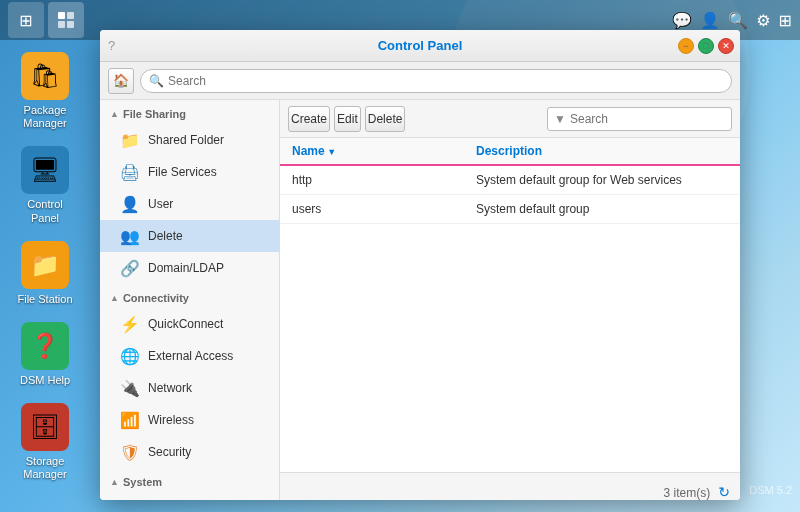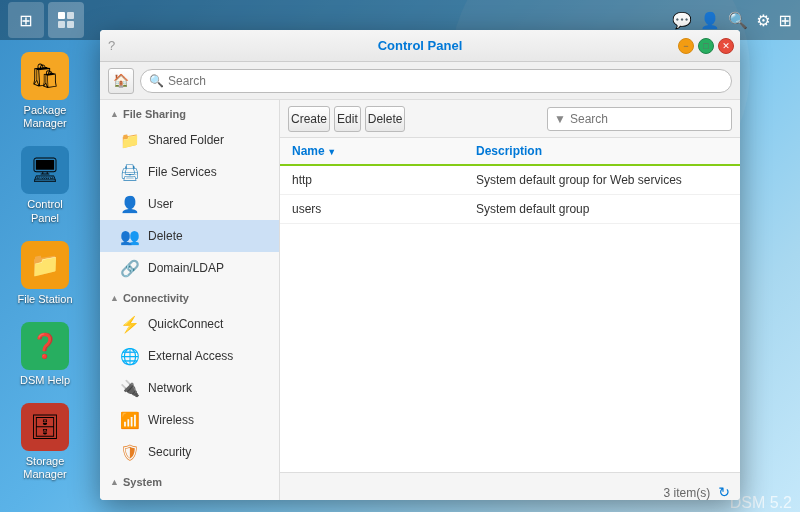--- a/index.html
+++ b/index.html
@@ -78,24 +78,24 @@
       color: white;
       font-size: 11px;
       text-align: center;
       text-shadow: 0 1px 2px rgba(0,0,0,0.7);
       line-height: 1.2;
     }
 
     
     .dsm-version {
       position: absolute;
-      bottom: 0;
+      bottom: 16px;
       right: 8px;
       color: rgba(255,255,255,0.7);
-      font-size: 16px;
+      font-size: 11px;
       z-index: 50;
     }
 
     
     .cp-window {
       position: absolute;
       top: 30px;
       left: 100px;
       width: 640px;
       height: 470px;
@@ -293,21 +293,21 @@
     .cp-table thead tr {
       border-bottom: 1px solid #ddd;
       background: #f9f9f9;
     }
     .cp-table th {
       text-align: left;
       padding: 6px 12px;
       font-size: 12px;
       font-weight: 600;
       color: #0078d7;
-      border-bottom: 2px solid #84cc16;
+      border-bottom: 2px solid #ec4899;
     }
     .cp-table th.sortable { cursor: pointer; }
     .cp-table th.sortable:after { content: " ▼"; font-size: 9px; }
     .cp-table td {
       padding: 7px 12px;
       font-size: 12px;
       color: #333;
       border-bottom: 1px solid #f0f0f0;
     }
 

